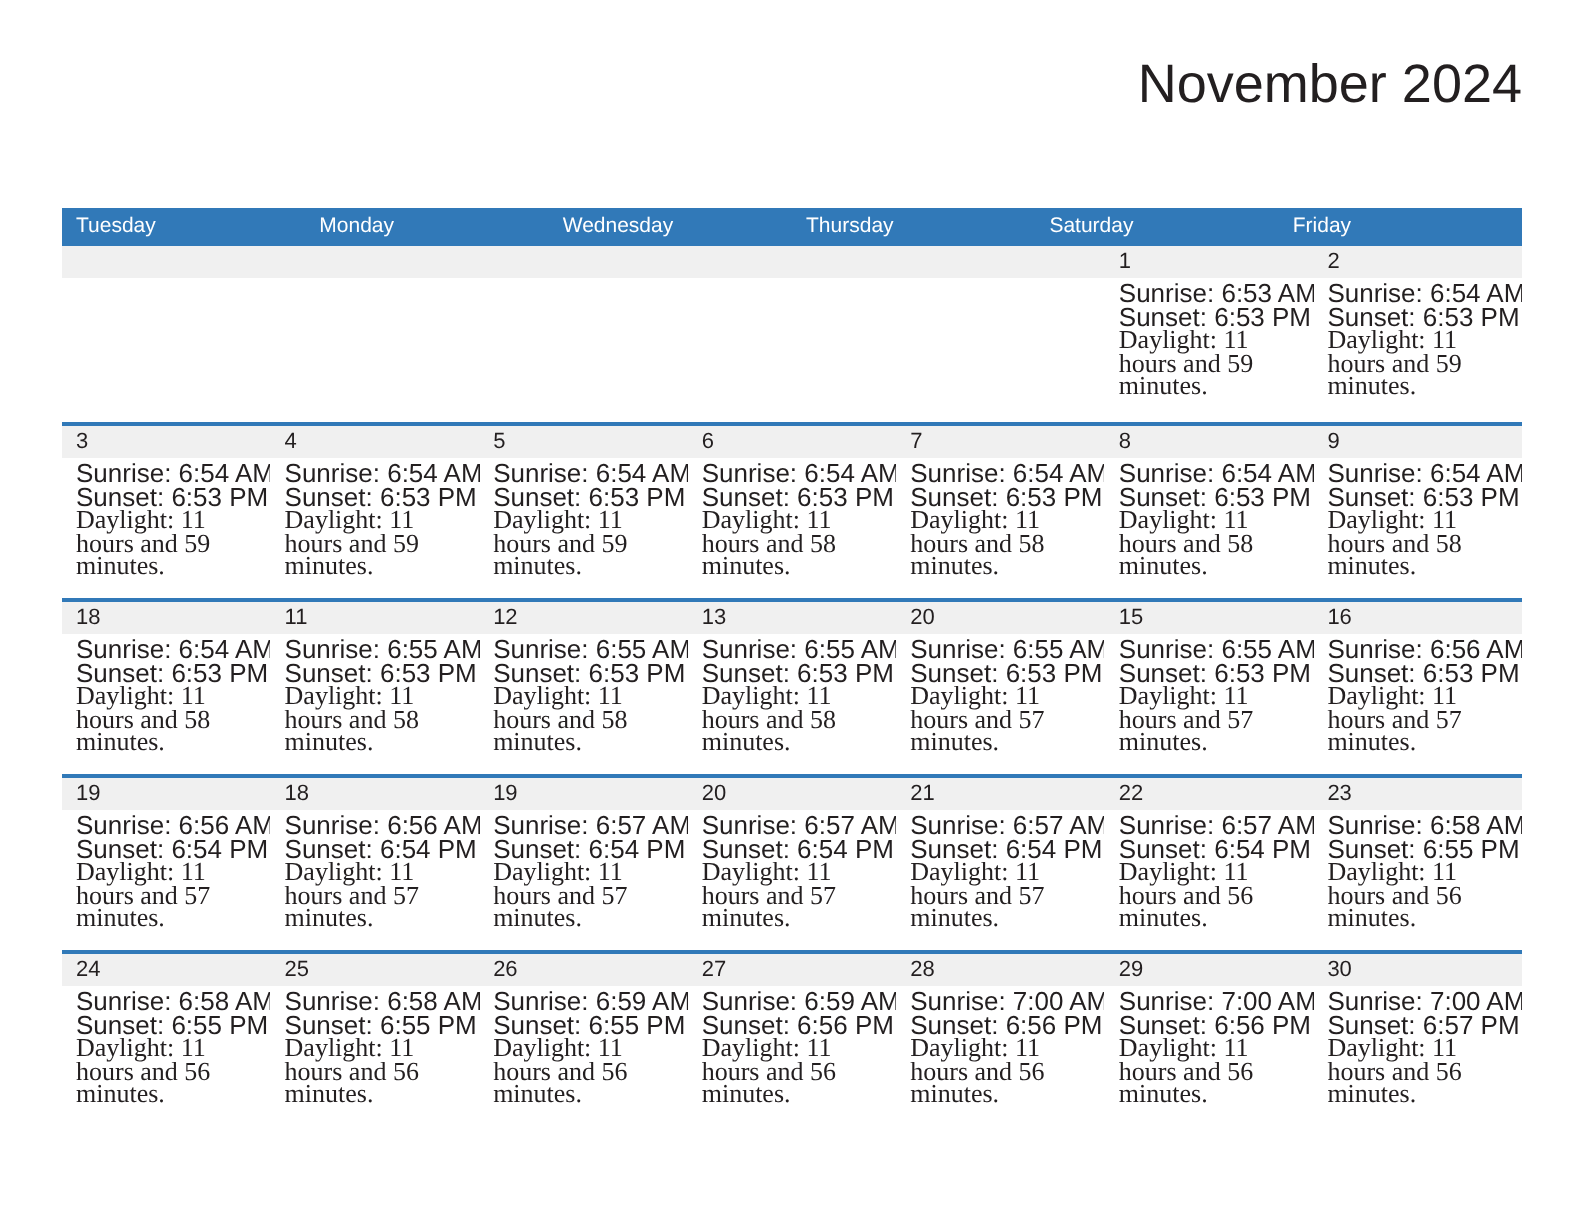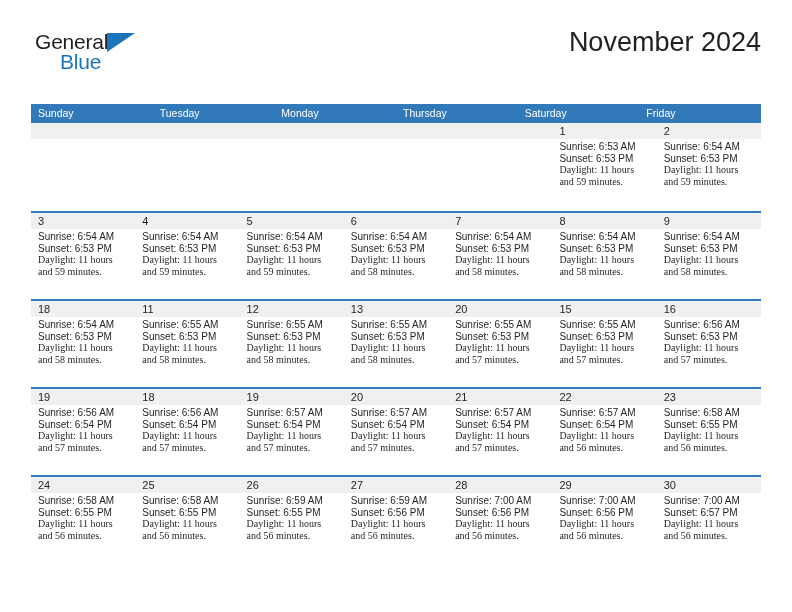--- a/index.html
+++ b/index.html
@@ -143,21 +143,21 @@
   }
   .daynum {
     position: relative;
     height: 16px;
     line-height: 16px;
     font-size: 11px;
     color: #231f20;
   }
   .details {
     margin-top: 2px;
-    font-size: 10px;
+    font-size: 13px;
     line-height: 11.6px;
     color: #231f20;
   }
   .details div {
     white-space: nowrap;
   }
   .details .daylight {
     white-space: normal;
     font-family: Liberation Serif, serif;
   }
@@ -165,35 +165,30 @@
   .cell.empty .details {
     visibility: hidden;
   }
 </style>
 </head>
 <body>
 
 <div class="page">
 
   <div class="top">
-    <div class="logo">
-      <span class="logo-general">General</span>
-      <span class="logo-tri"></span>
-      <span class="logo-blue">Blue</span>
-    </div>
     <div class="title-wrap">
       <div class="cal-title">November 2024</div>
     </div>
   </div>
 
   <div class="calendar">
     <div class="dow-row">
-      <div class="dow">Sunday</div>
       <div class="dow">Tuesday</div>
       <div class="dow">Monday</div>
+      <div class="dow">Wednesday</div>
       <div class="dow">Thursday</div>
       <div class="dow">Saturday</div>
       <div class="dow">Friday</div>
     </div>
     <div id="weeks-container">
         <div class="week">
           <div class="week-band"></div>
           <div class="week-cells">
             <div class="cell empty">
               <div class="daynum"></div>

